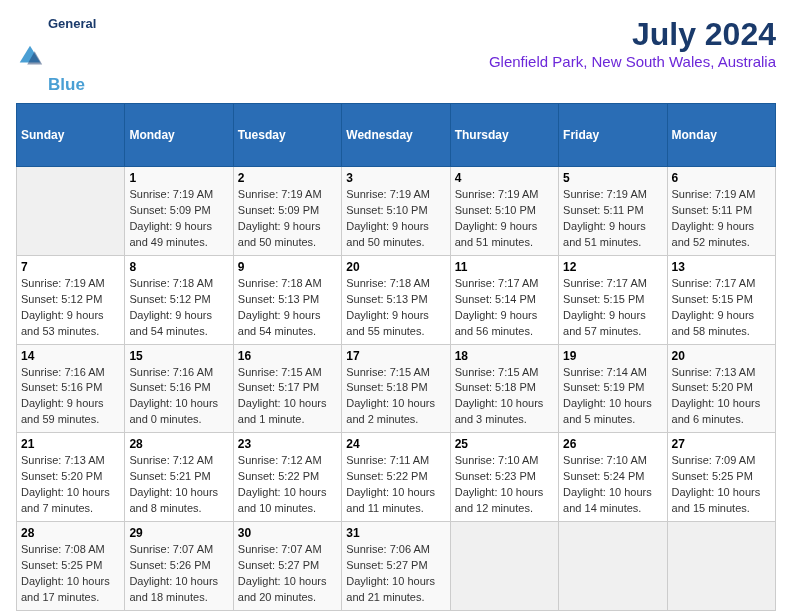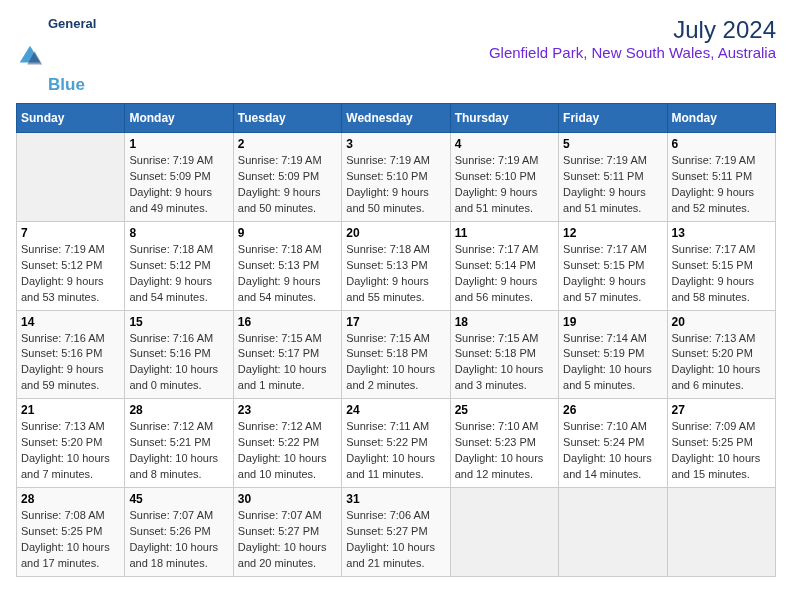--- a/index.html
+++ b/index.html
@@ -22,37 +22,37 @@
       gap: 4px;
     }
     .logo-icon {
       width: 28px;
       height: 28px;
     }
     .title-area {
       text-align: right;
     }
     .month-title {
-      font-size: 24px;
-      font-weight: normal;
+      font-size: 32px;
+      font-weight: bold;
       color: #1a3a6b;
     }
     .location-title {
       font-size: 15px;
       color: #6d28d9;
     }
     table {
       width: 100%;
       border-collapse: collapse;
       font-size: 11px;
     }
     thead tr th {
       background-color: #2a6db5;
       color: #fff;
-      padding: 7px 4px;
+      padding: 24px 4px;
       text-align: left;
       font-size: 12px;
       border: 1px solid #1a5a9a;
     }
     tbody tr td {
       border: 1px solid #ccc;
       vertical-align: top;
       padding: 4px;
       width: 107px;
       min-height: 80px;
@@ -225,21 +225,21 @@
           <div class="day-number">27</div>
           <div class="day-info">Sunrise: 7:09 AM<br>Sunset: 5:25 PM<br>Daylight: 10 hours and 15 minutes.</div>
         </td>
       </tr>
       <tr>
         <td>
           <div class="day-number">28</div>
           <div class="day-info">Sunrise: 7:08 AM<br>Sunset: 5:25 PM<br>Daylight: 10 hours and 17 minutes.</div>
         </td>
         <td>
-          <div class="day-number">45</div>
+          <div class="day-number">29</div>
           <div class="day-info">Sunrise: 7:07 AM<br>Sunset: 5:26 PM<br>Daylight: 10 hours and 18 minutes.</div>
         </td>
         <td>
           <div class="day-number">30</div>
           <div class="day-info">Sunrise: 7:07 AM<br>Sunset: 5:27 PM<br>Daylight: 10 hours and 20 minutes.</div>
         </td>
         <td>
           <div class="day-number">31</div>
           <div class="day-info">Sunrise: 7:06 AM<br>Sunset: 5:27 PM<br>Daylight: 10 hours and 21 minutes.</div>
         </td>

